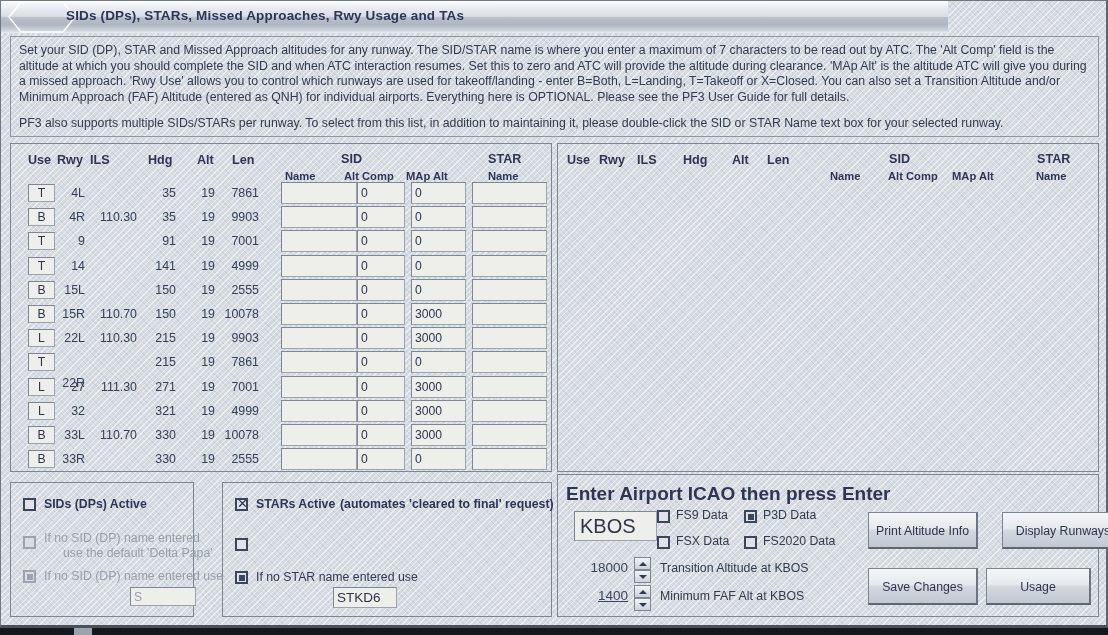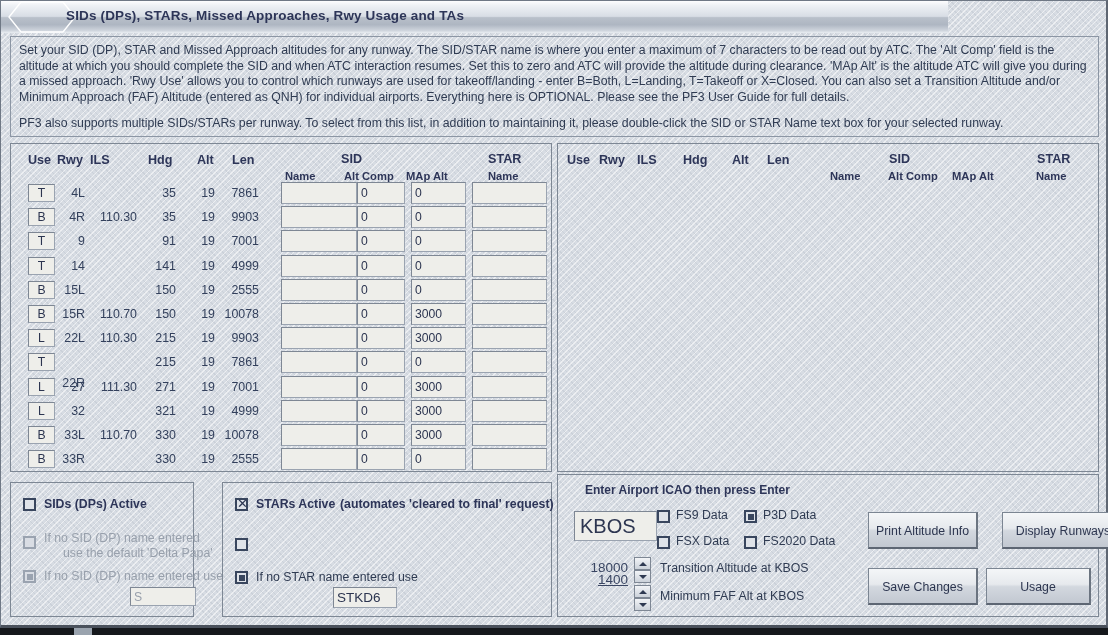--- a/index.html
+++ b/index.html
@@ -373,21 +373,21 @@
       <div class="cb" id="starDefaultCb" style="left:12px;top:55px;"></div>
 
       <div class="cb" id="starCustomCb" style="left:12px;top:88px;">
           <div class="dot"></div>
         </div>
       <div class="lbl" style="left:33px;top:87px;">If no STAR name entered use</div>
       <input class="tbox" id="starCustomInput" style="left: 110px; top: 104px; width: 64px; height: 21px; font-size: 13.5px;" value="STKD6">
     </div>
 
     <div class="panel hatch" id="icaoPanel">
-      <div class="lbl b" style="left:27px;top:8px;font-size:12px;">Enter Airport ICAO then press Enter</div>
+      <div class="lbl b" style="left:8px;top:8px;font-size:19px;">Enter Airport ICAO then press Enter</div>
 
       <input class="tbox" id="icaoInput" style="left: 16px; top: 36px; width: 83px; height: 30px; font-size: 20px; padding-left: 5px;" value="KBOS">
 
       <div class="cb" id="simcb0" style="left:99px;top:35px;"></div>
       <div class="lbl" style="left:118px;top:33px;">FS9 Data</div>
 
       <div class="cb" id="simcb1" style="left:186px;top:35px;">
           <div class="dot"></div>
         </div>
       <div class="lbl" style="left:205px;top:33px;">P3D Data</div>
@@ -402,21 +402,21 @@
       <div class="spin" style="left:76px;top:82px;">
         <div class="up">
             <i></i>
           </div>
         <div class="dn">
             <i></i>
           </div>
       </div>
       <div class="lbl" style="left:102px;top:86px;">Transition Altitude at KBOS</div>
 
-      <div class="num" style="left:0px;top:97px;width:70px;text-decoration:underline;">1400</div>
+      <div class="num" style="left:0px;top:113px;width:70px;text-decoration:underline;">1400</div>
       <div class="spin" style="left:76px;top:110px;">
         <div class="up">
             <i></i>
           </div>
         <div class="dn">
             <i></i>
           </div>
       </div>
       <div class="lbl" style="left:102px;top:114px;">Minimum FAF Alt at KBOS</div>
 

